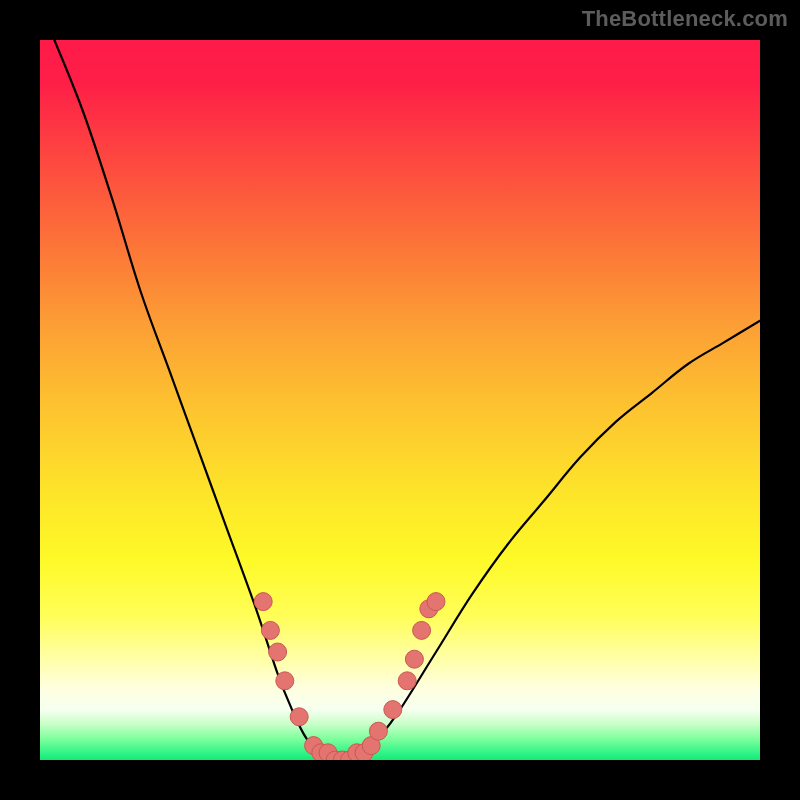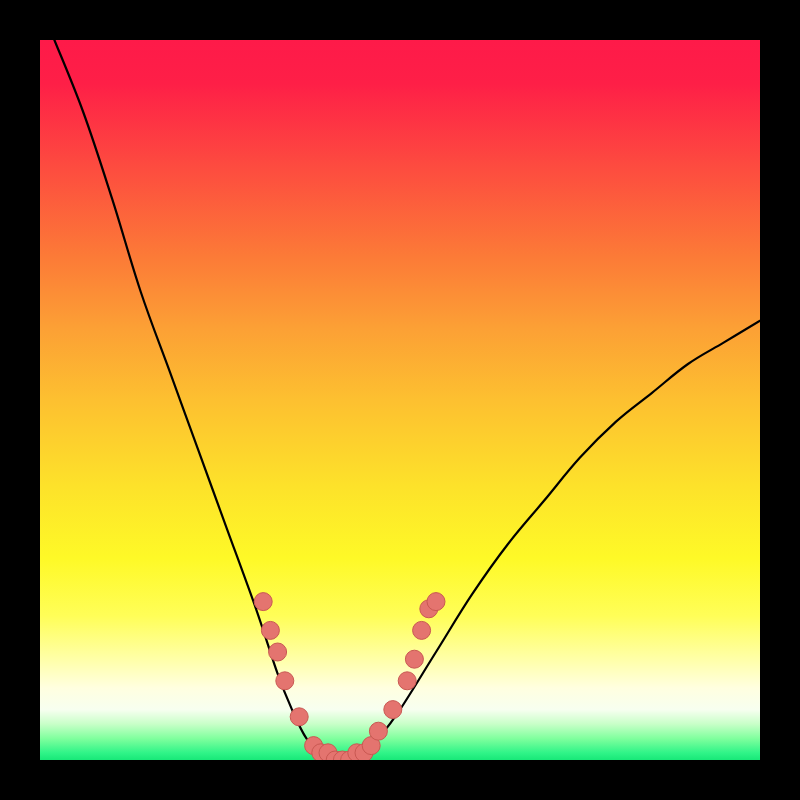--- a/index.html
+++ b/index.html
@@ -58,20 +58,21 @@
     position: absolute;
     left: 0;
     top: 0;
   }
 </style>
 </head>
 <body>
 
 <div class="frame">
 
+  <div class="watermark">TheBottleneck.com</div>
 
   <div class="plot-area">
     <svg id="chart-svg" width="720" height="720" viewBox="0 0 720 720">
       <path id="curve-path" fill="none" stroke-width="2.2" stroke-linecap="round" d="M 14.4 0.0 C 19.6 13.0, 32.8 43.5, 43.2 72.0 C 53.6 100.5, 61.6 126.0, 72.0 158.4 C 82.4 190.8, 90.4 220.9, 100.8 252.0 C 111.2 283.1, 119.2 302.7, 129.6 331.2 C 140.0 359.7, 148.0 381.9, 158.4 410.4 C 168.8 438.9, 176.8 461.1, 187.2 489.6 C 197.6 518.1, 206.9 542.9, 216.0 568.8 C 225.1 594.7, 231.1 615.5, 237.6 633.6 C 244.1 651.7, 246.8 657.9, 252.0 669.6 C 257.2 681.3, 261.2 690.6, 266.4 698.4 C 271.6 706.2, 275.6 708.9, 280.8 712.8 C 286.0 716.7, 290.0 718.7, 295.2 720.0 C 300.4 721.3, 304.4 721.3, 309.6 720.0 C 314.8 718.7, 318.8 716.7, 324.0 712.8 C 329.2 708.9, 331.9 706.2, 338.4 698.4 C 344.9 690.6, 349.6 685.2, 360.0 669.6 C 370.4 654.0, 383.0 632.7, 396.0 612.0 C 409.0 591.3, 419.0 573.8, 432.0 554.4 C 445.0 535.0, 455.0 520.8, 468.0 504.0 C 481.0 487.2, 491.0 476.4, 504.0 460.8 C 517.0 445.2, 527.0 431.9, 540.0 417.6 C 553.0 403.3, 563.0 393.3, 576.0 381.6 C 589.0 369.9, 599.0 363.2, 612.0 352.8 C 625.0 342.4, 635.0 333.1, 648.0 324.0 C 661.0 314.9, 671.0 310.2, 684.0 302.4 C 697.0 294.6, 713.5 284.7, 720.0 280.8" stroke="#000000"></path>
       <g id="markers-group">
           <circle cx="223.2" cy="561.6" r="9" fill="#e4746f" stroke="#c95852" stroke-width="1"></circle>
           <circle cx="230.4" cy="590.4" r="9" fill="#e4746f" stroke="#c95852" stroke-width="1"></circle>
           <circle cx="237.6" cy="612.0" r="9" fill="#e4746f" stroke="#c95852" stroke-width="1"></circle>
           <circle cx="244.8" cy="640.8" r="9" fill="#e4746f" stroke="#c95852" stroke-width="1"></circle>
           <circle cx="259.2" cy="676.8" r="9" fill="#e4746f" stroke="#c95852" stroke-width="1"></circle>

